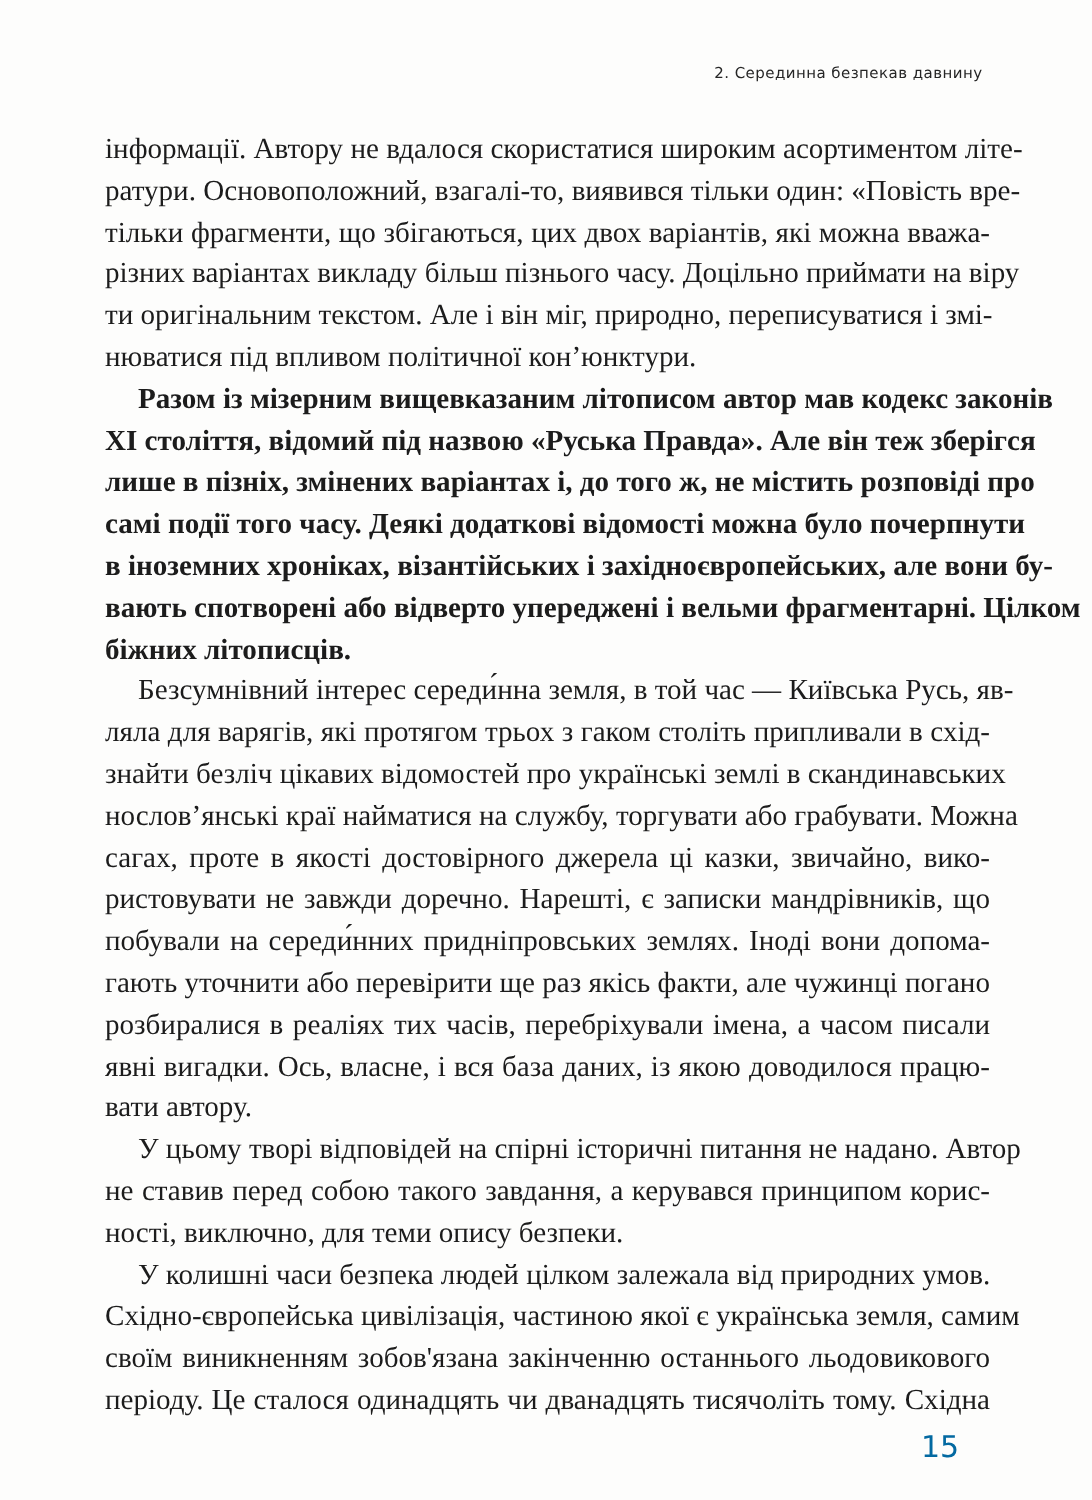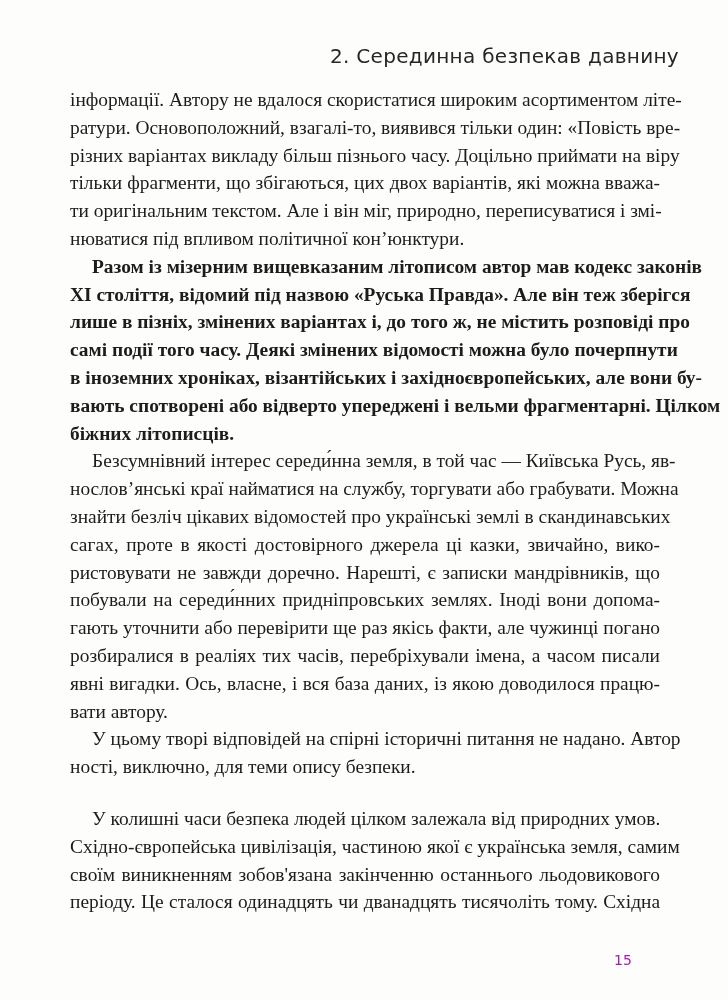--- a/index.html
+++ b/index.html
@@ -9,23 +9,23 @@
     }
     body {
       width: 728px;
       height: 1000px;
       position: relative;
       overflow: hidden;
     }
     .running-header {
       position: absolute;
       top: 44px;
-      right: 49px;
+      right: 73px;
       font-family: "DejaVu Sans", sans-serif;
-      font-size: 20px;
+      font-size: 10px;
       letter-spacing: 0.3px;
       color: #262626;
       font-weight: normal;
     }
     .body-text {
       position: absolute;
       left: 70px;
       top: 86px;
       width: 590px;
       font-family: "Liberation Serif", "DejaVu Serif", serif;
@@ -48,64 +48,66 @@
       white-space: nowrap;
     }
     .line.last {
       text-align-last: left;
     }
     .page-number {
       position: absolute;
       top: 952px;
       left: 614px;
       font-family: "DejaVu Sans", sans-serif;
-      font-size: 14px;
-      color: #a21caf;
+      font-size: 20px;
+      color: #0369a1;
     }
   </style>
 </head>
 <body>
 
 <div class="running-header">2. Серединна безпекав давнину</div>
 
 <div class="body-text" id="body-text">
     <p>
       <span class="line">інформації. Автору не вдалося скористатися широким асортиментом літе-</span>
       <span class="line">ратури. Основоположний, взагалі-то, виявився тільки один: «Повість вре-</span>
+      <span class="line">тільки фрагменти, що збігаються, цих двох варіантів, які можна вважа-</span>
       <span class="line">різних варіантах викладу більш пізнього часу. Доцільно приймати на віру</span>
-      <span class="line">тільки фрагменти, що збігаються, цих двох варіантів, які можна вважа-</span>
       <span class="line">ти оригінальним текстом. Але і він міг, природно, переписуватися і змі-</span>
       <span class="line last">нюватися під впливом політичної кон’юнктури.</span>
     </p>
     <p class="indent" style="text-indent: 0px; font-weight: bold;">
       <span class="line" style="padding-left: 22px;">Разом із мізерним вищевказаним літописом автор мав кодекс законів</span>
       <span class="line">XI століття, відомий під назвою «Руська Правда». Але він теж зберігся</span>
       <span class="line">лише в пізніх, змінених варіантах і, до того ж, не містить розповіді про</span>
-      <span class="line">самі події того часу. Деякі змінених відомості можна було почерпнути</span>
+      <span class="line">самі події того часу. Деякі додаткові відомості можна було почерпнути</span>
       <span class="line">в іноземних хроніках, візантійських і західноєвропейських, але вони бу-</span>
       <span class="line">вають спотворені або відверто упереджені і вельми фрагментарні. Цілком</span>
       <span class="line last">біжних літописців.</span>
     </p>
     <p class="indent" style="text-indent: 0px;">
       <span class="line" style="padding-left: 22px;">Безсумнівний інтерес середи́нна земля, в той час — Київська Русь, яв-</span>
+      <span class="line">ляла для варягів, які протягом трьох з гаком століть припливали в схід-</span>
+      <span class="line">знайти безліч цікавих відомостей про українські землі в скандинавських</span>
       <span class="line">нослов’янські краї найматися на службу, торгувати або грабувати. Можна</span>
-      <span class="line">знайти безліч цікавих відомостей про українські землі в скандинавських</span>
       <span class="line">сагах, проте в якості достовірного джерела ці казки, звичайно, вико-</span>
       <span class="line">ристовувати не завжди доречно. Нарешті, є записки мандрівників, що</span>
       <span class="line">побували на середи́нних придніпровських землях. Іноді вони допома-</span>
       <span class="line">гають уточнити або перевірити ще раз якісь факти, але чужинці погано</span>
       <span class="line">розбиралися в реаліях тих часів, перебріхували імена, а часом писали</span>
       <span class="line">явні вигадки. Ось, власне, і вся база даних, із якою доводилося працю-</span>
       <span class="line last">вати автору.</span>
     </p>
     <p class="indent" style="text-indent: 0px;">
       <span class="line" style="padding-left: 22px;">У цьому творі відповідей на спірні історичні питання не надано. Автор</span>
+      <span class="line">не ставив перед собою такого завдання, а керувався принципом корис-</span>
       <span class="line last">ності, виключно, для теми опису безпеки.</span>
     </p>
     <p class="indent" style="text-indent: 0px;">
-      <span class="line" style="padding-left: 22px; margin-top: 24px;">У колишні часи безпека людей цілком залежала від природних умов.</span>
+      <span class="line" style="padding-left: 22px;">У колишні часи безпека людей цілком залежала від природних умов.</span>
       <span class="line">Східно-європейська цивілізація, частиною якої є українська земля, самим</span>
       <span class="line">своїм виникненням зобов'язана закінченню останнього льодовикового</span>
       <span class="line">періоду. Це сталося одинадцять чи дванадцять тисячоліть тому. Східна</span>
     </p>
   </div>
 
 <div class="page-number">15</div>
 
 </body></html>

